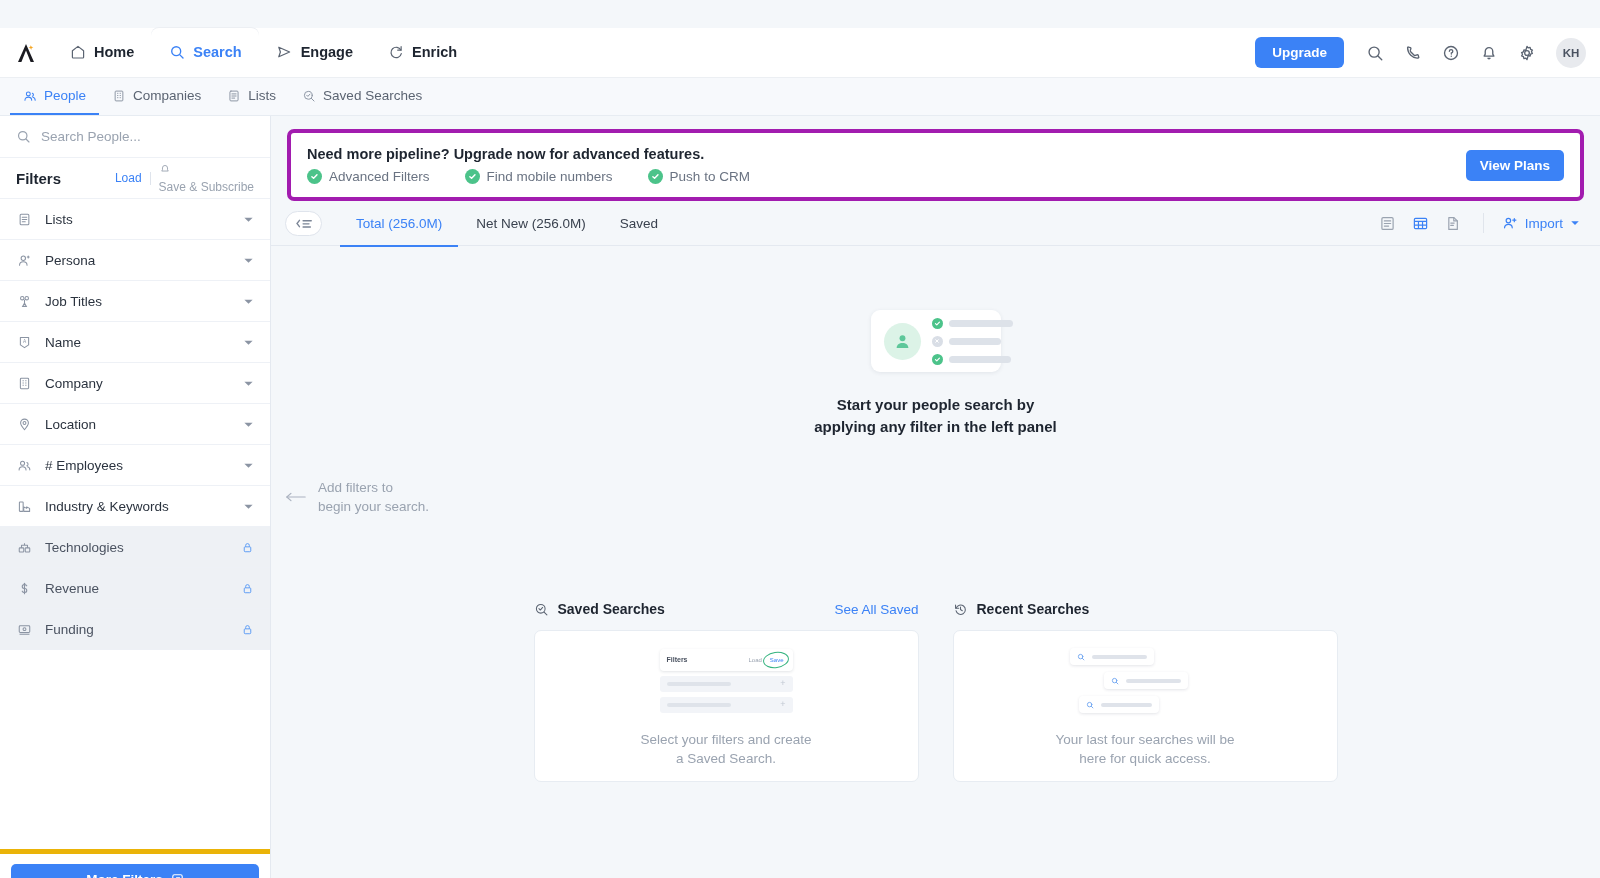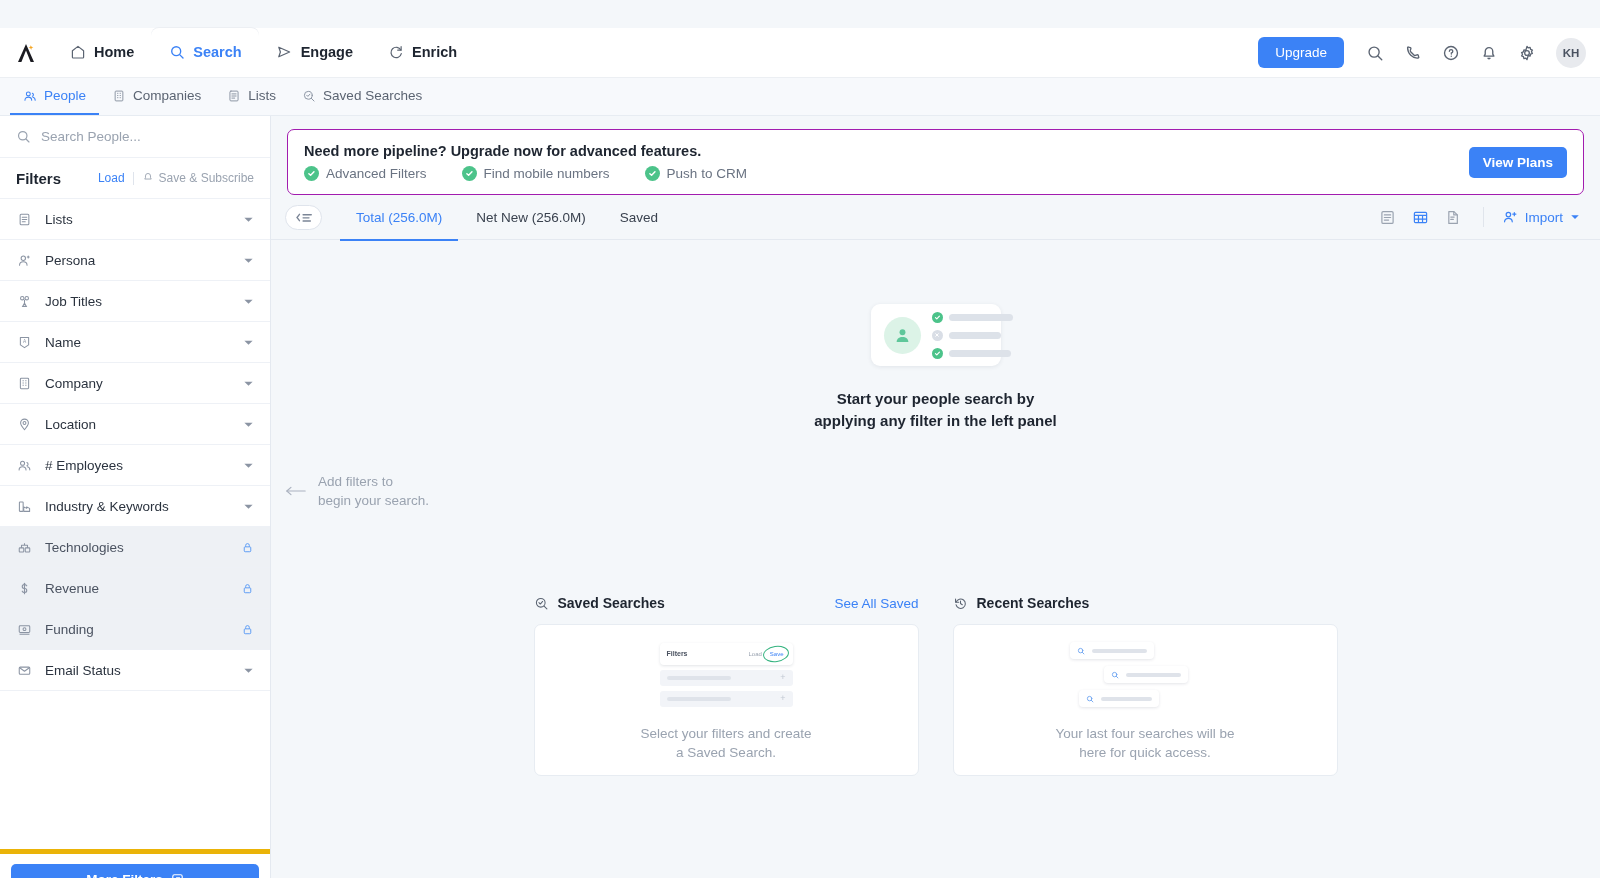--- a/index.html
+++ b/index.html
@@ -29,21 +29,21 @@
   .nav-item.active::after {
     content: ""; position: absolute; left: 0; right: 0; bottom: -1px; height: 2px; background: transparent;
   }
   .nav-item.tabbed {
     background: #fff; border-top-left-radius: 8px; border-top-right-radius: 8px;
     box-shadow: 0 -1px 0 #eceff3;
   }
   .nav-icon { display: flex; align-items: center; justify-content: center; width: 17px; height: 17px; }
   .nav-right { margin-left: auto; display: flex; align-items: center; gap: 4px; padding-right: 14px; }
   .upgrade-btn {
-    background: #3b82f6; color: #fff; font-size: 13.5px; font-weight: 400;
+    background: #3b82f6; color: #fff; font-size: 13.5px; font-weight: 700;
     padding: 8px 17px; border-radius: 6px; border: none; cursor: pointer; margin-right: 10px;
   }
   .icon-btn {
     width: 34px; height: 34px; display: flex; align-items: center; justify-content: center;
     border-radius: 6px; cursor: pointer; color: #5b6472;
   }
   .avatar {
     width: 30px; height: 30px; border-radius: 50%; background: #e8eaee; color: #4a5260;
     display: flex; align-items: center; justify-content: center;
     font-size: 11.5px; font-weight: 700; margin-left: 8px; cursor: pointer;
@@ -79,21 +79,21 @@
   .search-people input::placeholder { color: #9aa3b0; }
 
   .filters-head {
     height: 41px; display: flex; align-items: center; padding: 0 16px;
     border-bottom: 1px solid #eef1f6; flex: none;
   }
   .filters-title { font-size: 15px; font-weight: 700; color: #1e2530; }
   .filters-actions { margin-left: auto; display: flex; align-items: center; gap: 8px; font-size: 12px; }
   .load-link { color: #3b82f6; cursor: pointer; font-size: 12px; }
   .vdiv { width: 1px; height: 13px; background: #dfe4ec; }
-  .save-sub { color: #9aa3b0; display: flex; align-items: flex-start; gap: 5px; cursor: pointer; font-size: 12px; }
+  .save-sub { color: #9aa3b0; display: flex; align-items: flex-start; gap: 5px; cursor: pointer; font-size: 12px; flex-direction: column; }
 
   .filter-list { flex: 1; overflow-y: auto; }
   .filter-row {
     height: 41px; display: flex; align-items: center; padding: 0 16px; gap: 12px;
     border-bottom: 1px solid #eef1f6; cursor: pointer;
   }
   .filter-row.locked { background: #eef1f5; text-align: center; }
   .filter-ico { width: 17px; height: 17px; display: flex; align-items: center; justify-content: center; color: #8b94a3; flex: none; }
   .filter-label { font-size: 13.5px; color: #2b333f; }
   .filter-row.locked .filter-label { color: #4a5260; }
@@ -105,21 +105,21 @@
     width: 100%; height: 30px; background: #3b82f6; color: #fff; border: none; border-radius: 5px;
     font-size: 13.5px; font-weight: 600; cursor: pointer;
     display: flex; align-items: center; justify-content: center; gap: 8px;
     font-family: "Liberation Sans", sans-serif;
   }
 
   
   .main { flex: 1; display: flex; flex-direction: column; min-width: 0; background: #f4f7fa; }
 
   .banner {
-    margin: 13px 16px 0 16px; background: #fff; border: 1px solid #a21caf; border-radius: 7px;
+    margin: 13px 16px 0 16px; background: #fff; border: 4px solid #a21caf; border-radius: 7px;
     padding: 13px 16px; display: flex; align-items: center; flex: none;
   }
   .banner-title { font-size: 14.5px; font-weight: 700; color: #1e2530; margin-bottom: 7px; }
   .banner-feats { display: flex; align-items: center; gap: 35px; }
   .feat { display: flex; align-items: center; gap: 7px; font-size: 13.5px; color: #6a7382; }
   .check-badge {
     width: 15px; height: 15px; border-radius: 50%; background: #4cc38a;
     display: flex; align-items: center; justify-content: center; flex: none;
   }
   .view-plans {
@@ -573,34 +573,20 @@
           <span class="filter-label">Funding</span>
           <span class="lock">
             <svg width="13" height="13" viewBox="0 0 20 20" fill="none" stroke="#5d9cf5" stroke-width="1.5" stroke-linejoin="round">
               <rect x="5" y="9" width="10" height="7.5" rx="1.4"></rect>
                 <path d="M7.2 9 V6.8 a2.8 2.8 0 0 1 5.6 0 V9"></path>
             </svg>
           </span>
         </div>
 
 
-        <div class="filter-row">
-          <span class="filter-ico">
-            <svg width="15" height="15" viewBox="0 0 20 20" fill="none" stroke="#8b94a3" stroke-width="1.4" stroke-linejoin="round">
-              <rect x="3" y="5.5" width="14" height="9.5" rx="1.3"></rect>
-              <path d="M3.6 6.4 L10 11 L16.4 6.4"></path>
-            </svg>
-          </span>
-          <span class="filter-label">Email Status</span>
-          <span class="caret">
-            <svg width="11" height="11" viewBox="0 0 12 12">
-                <path d="M1.5 4 L6 8.5 L10.5 4 Z" fill="#8b94a3"></path>
-              </svg>
-          </span>
-        </div>
 
       </div>
 
       <div class="sidebar-foot">
         <button class="more-filters">
           <span>More Filters</span>
           <span>
             <svg width="13" height="13" viewBox="0 0 16 16" fill="none" stroke="#fff" stroke-width="1.4" stroke-linecap="round" stroke-linejoin="round">
               <rect x="2.2" y="2.2" width="11.6" height="11.6" rx="2"></rect>
                 <path d="M6 10 L10.2 5.8 M6.8 5.8 H10.2 V9.2"></path>

